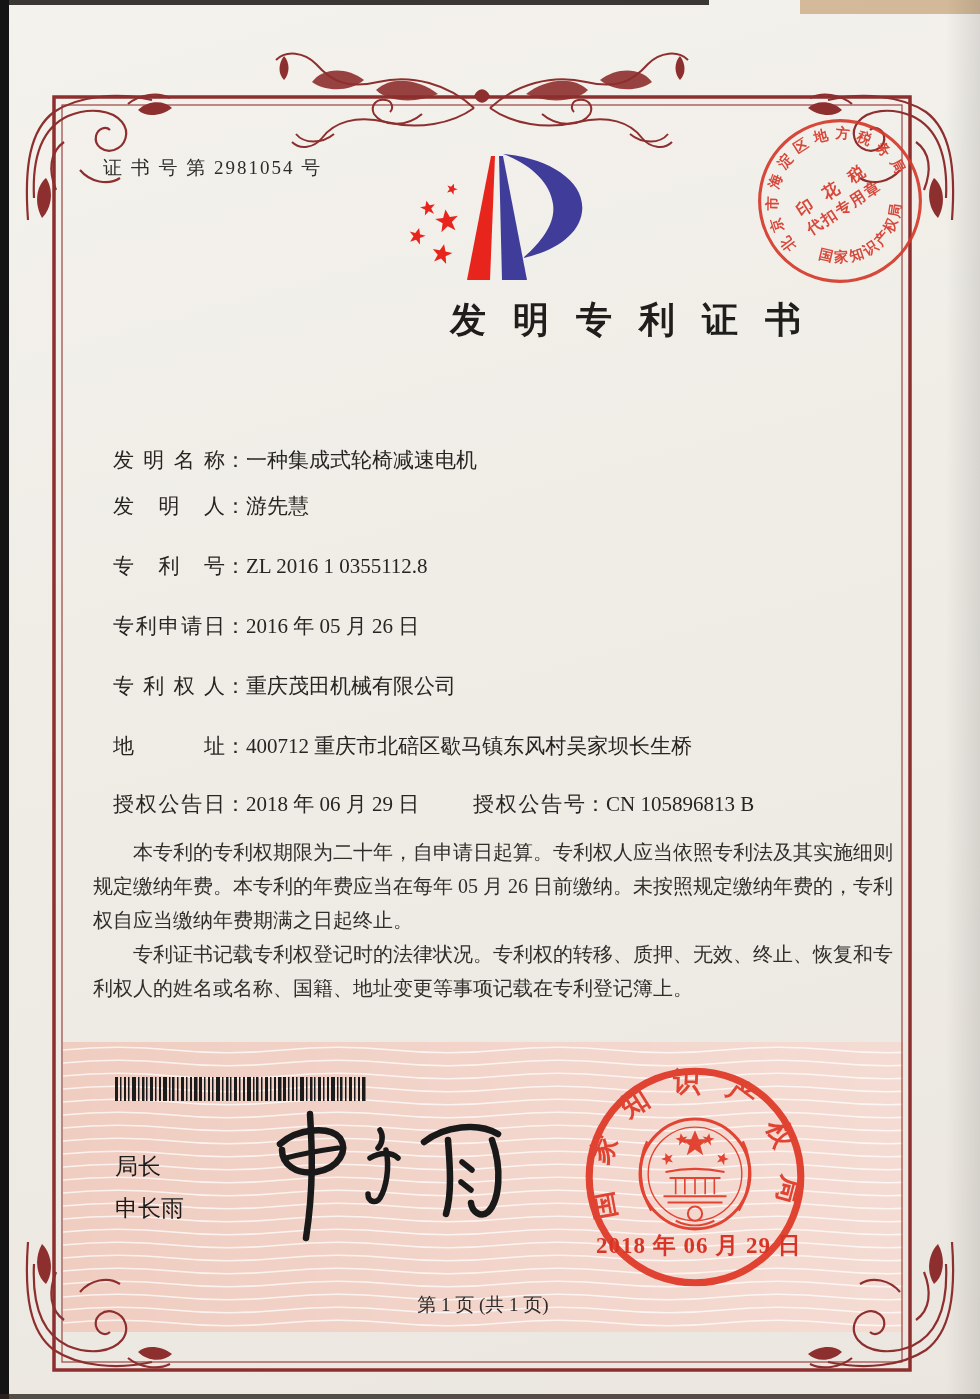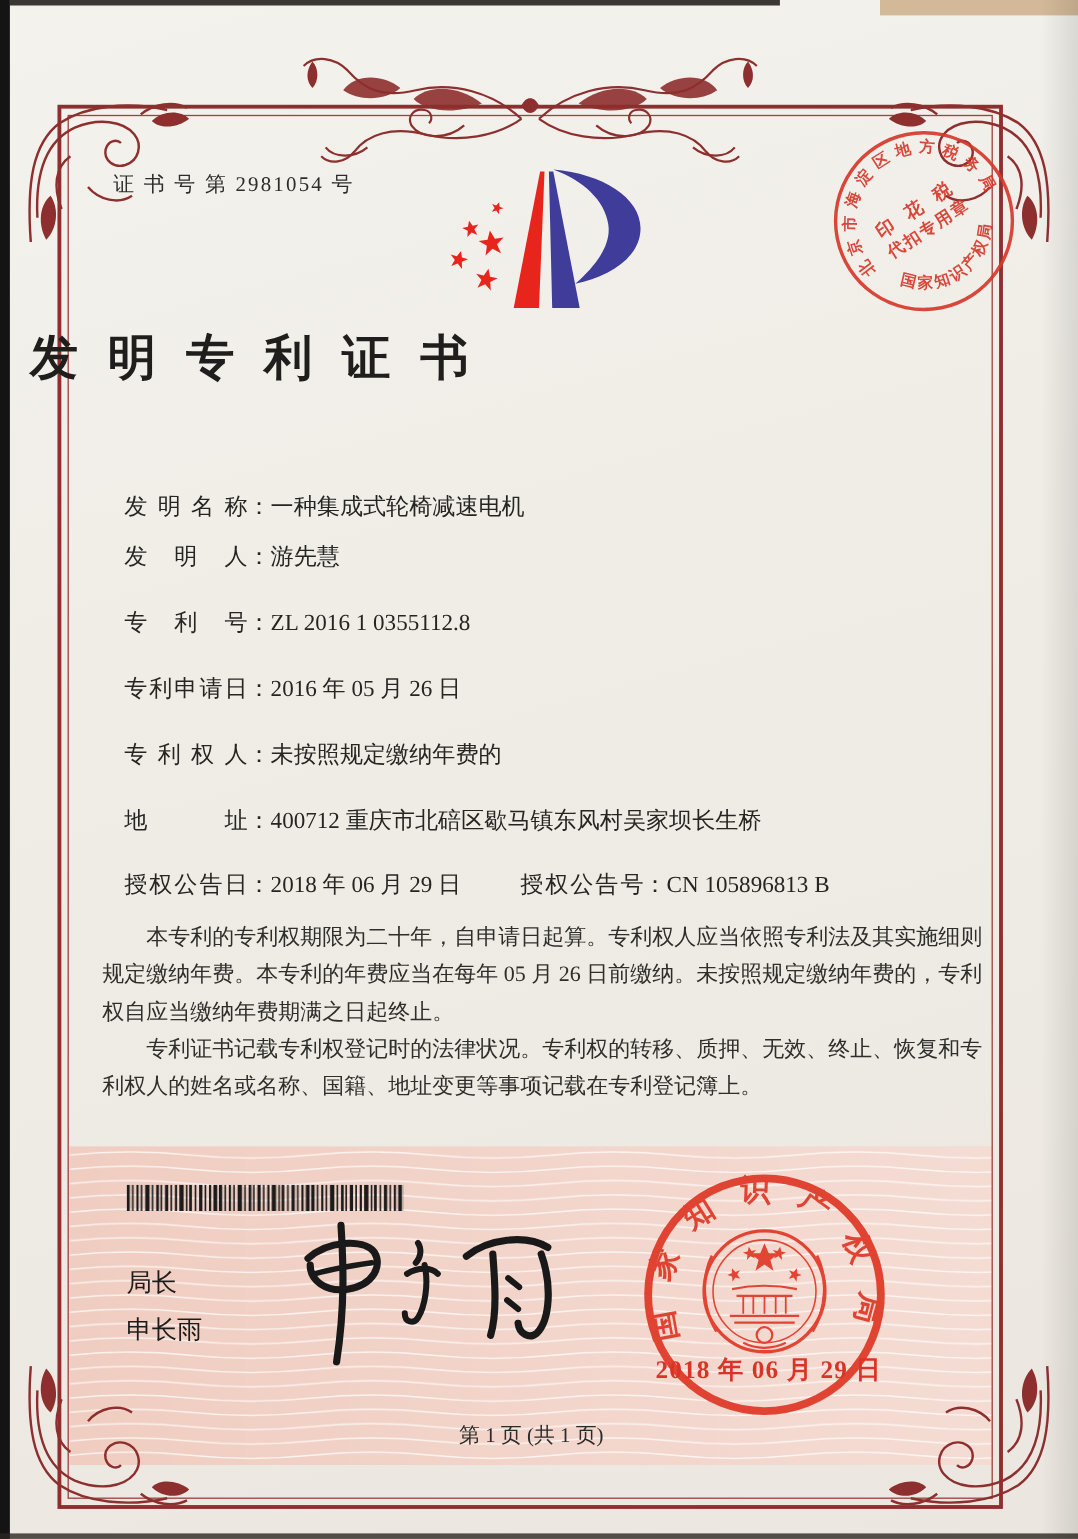--- a/index.html
+++ b/index.html
@@ -11,21 +11,21 @@
   .abs{position:absolute;}
   
   .edge-left{left:0;top:0;width:9px;height:1399px;background:#141414;}
   .edge-top{left:9px;top:0;width:700px;height:5px;background:rgba(25,22,20,.85);}
   .edge-top-right{left:800px;top:0;width:180px;height:14px;background:rgba(200,167,126,.75);}
   .edge-bottom{left:0;top:1394px;width:980px;height:5px;background:rgba(45,38,33,.8);}
   .edge-right-shadow{right:0;top:0;width:34px;height:1399px;background:linear-gradient(90deg,rgba(0,0,0,0),rgba(0,0,0,.10));}
   
   .cert-no{left:103px;top:155px;font-size:19px;color:#2d2c2a;letter-spacing:2px;}
   
-  .title{left:0;top:296px;width:828px;text-align:left;font-size:44px;font-weight:bold;
+  .title{left:0;top:296px;width:828px;text-align:right;font-size:36px;font-weight:bold;
          color:#1f1e1c;letter-spacing:27px;text-indent:27px;}
   
   .frow{left:113px;font-size:21px;color:#262522;white-space:nowrap;}
   .lbl{display:inline-block;width:112px;text-align:justify;text-align-last:justify;vertical-align:bottom;}
   .grant2{left:473px;}
   
   .bodytext{left:93px;top:835px;width:800px;font-size:20px;line-height:34px;color:#2f2e2b;text-align:justify;}
   .bodytext p{margin:0;text-indent:2em;}
   
   .band{left:63px;top:1042px;width:840px;height:290px;}
@@ -148,21 +148,21 @@
 <div class="abs frow" style="top:492px">
   <span class="lbl">发明人</span><span>：</span><span>游先慧</span>
 </div>
 <div class="abs frow" style="top:552px">
   <span class="lbl">专利号</span><span>：</span><span>ZL 2016 1 0355112.8</span>
 </div>
 <div class="abs frow" style="top:612px">
   <span class="lbl">专利申请日</span><span>：</span><span>2016 年 05 月 26 日</span>
 </div>
 <div class="abs frow" style="top:672px">
-  <span class="lbl">专利权人</span><span>：</span><span>未按照规定缴纳年费的</span>
+  <span class="lbl">专利权人</span><span>：</span><span>重庆茂田机械有限公司</span>
 </div>
 <div class="abs frow" style="top:732px">
   <span class="lbl">地址</span><span>：</span><span>400712 重庆市北碚区歇马镇东风村吴家坝长生桥</span>
 </div>
 <div class="abs frow" style="top:790px">
   <span class="lbl">授权公告日</span><span>：</span><span>2018 年 06 月 29 日</span>
 </div>
 <div class="abs frow grant2" style="top:790px">
   <span class="lbl">授权公告号</span><span>：</span><span>CN 105896813 B</span>
 </div>

